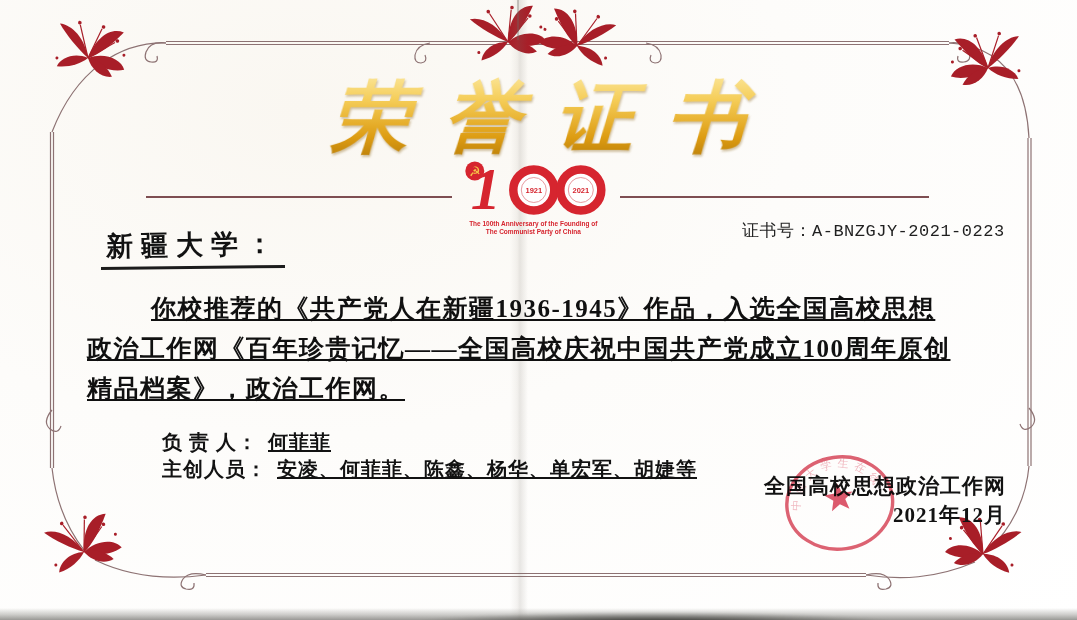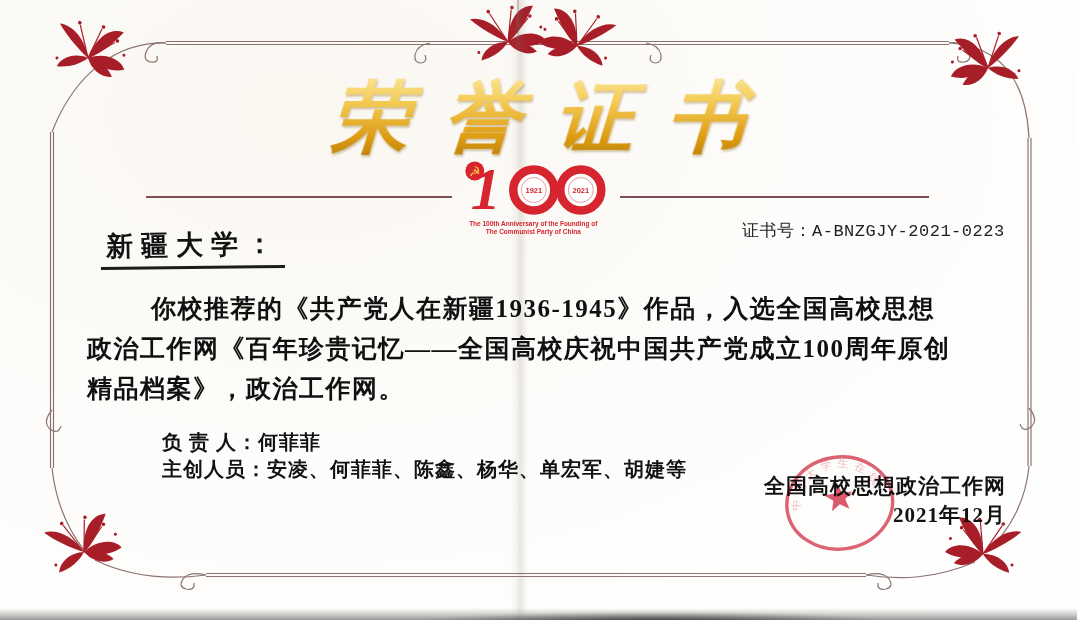--- a/index.html
+++ b/index.html
@@ -33,26 +33,26 @@
   .logo-en{font-size:6.5px;line-height:7.5px;color:#d6252f;font-weight:bold;font-family:"Liberation Sans", sans-serif;}
   
   .certno{position:absolute;top:219px;left:742px;z-index:3;font-size:17px;color:#1f1f1f;letter-spacing:.5px;font-family:Liberation Mono, monospace;}
   
   .recipient{position:absolute;top:227px;left:106px;z-index:3;font-size:27px;font-weight:bold;
     letter-spacing:8px;color:#121212;transform:rotate(-1deg);}
   .recipient-underline{position:absolute;top:266px;left:101px;width:184px;height:3px;background:#1c1c1c;
     transform:rotate(-0.6deg);z-index:3;}
   
   .body{position:absolute;top:289px;left:87px;width:912px;z-index:3;font-size:25px;font-weight:bold;
-    color:#101010;line-height:40px;letter-spacing:1.5px;}
+    color:#101010;line-height:40px;letter-spacing:1.5px;text-decoration:underline;}
   .body .indent{text-indent:64px;}
   
   .credits{position:absolute;top:429px;left:162px;z-index:3;font-size:20px;font-weight:bold;color:#121212;
     line-height:27px;letter-spacing:1px;}
-  .credits .val{}
+  .credits .val{margin-left:10px;text-decoration:underline;}
   
   .issuer{position:absolute;top:472px;left:686px;width:320px;z-index:4;text-align:right;
     font-size:21px;font-weight:bold;color:#121212;line-height:28.5px;letter-spacing:1px;}
   
   .seal{position:absolute;left:780px;top:445px;width:120px;height:120px;z-index:5;opacity:.8;mix-blend-mode:multiply;}
 </style>
 </head>
 <body>
 
 <div class="cert">

